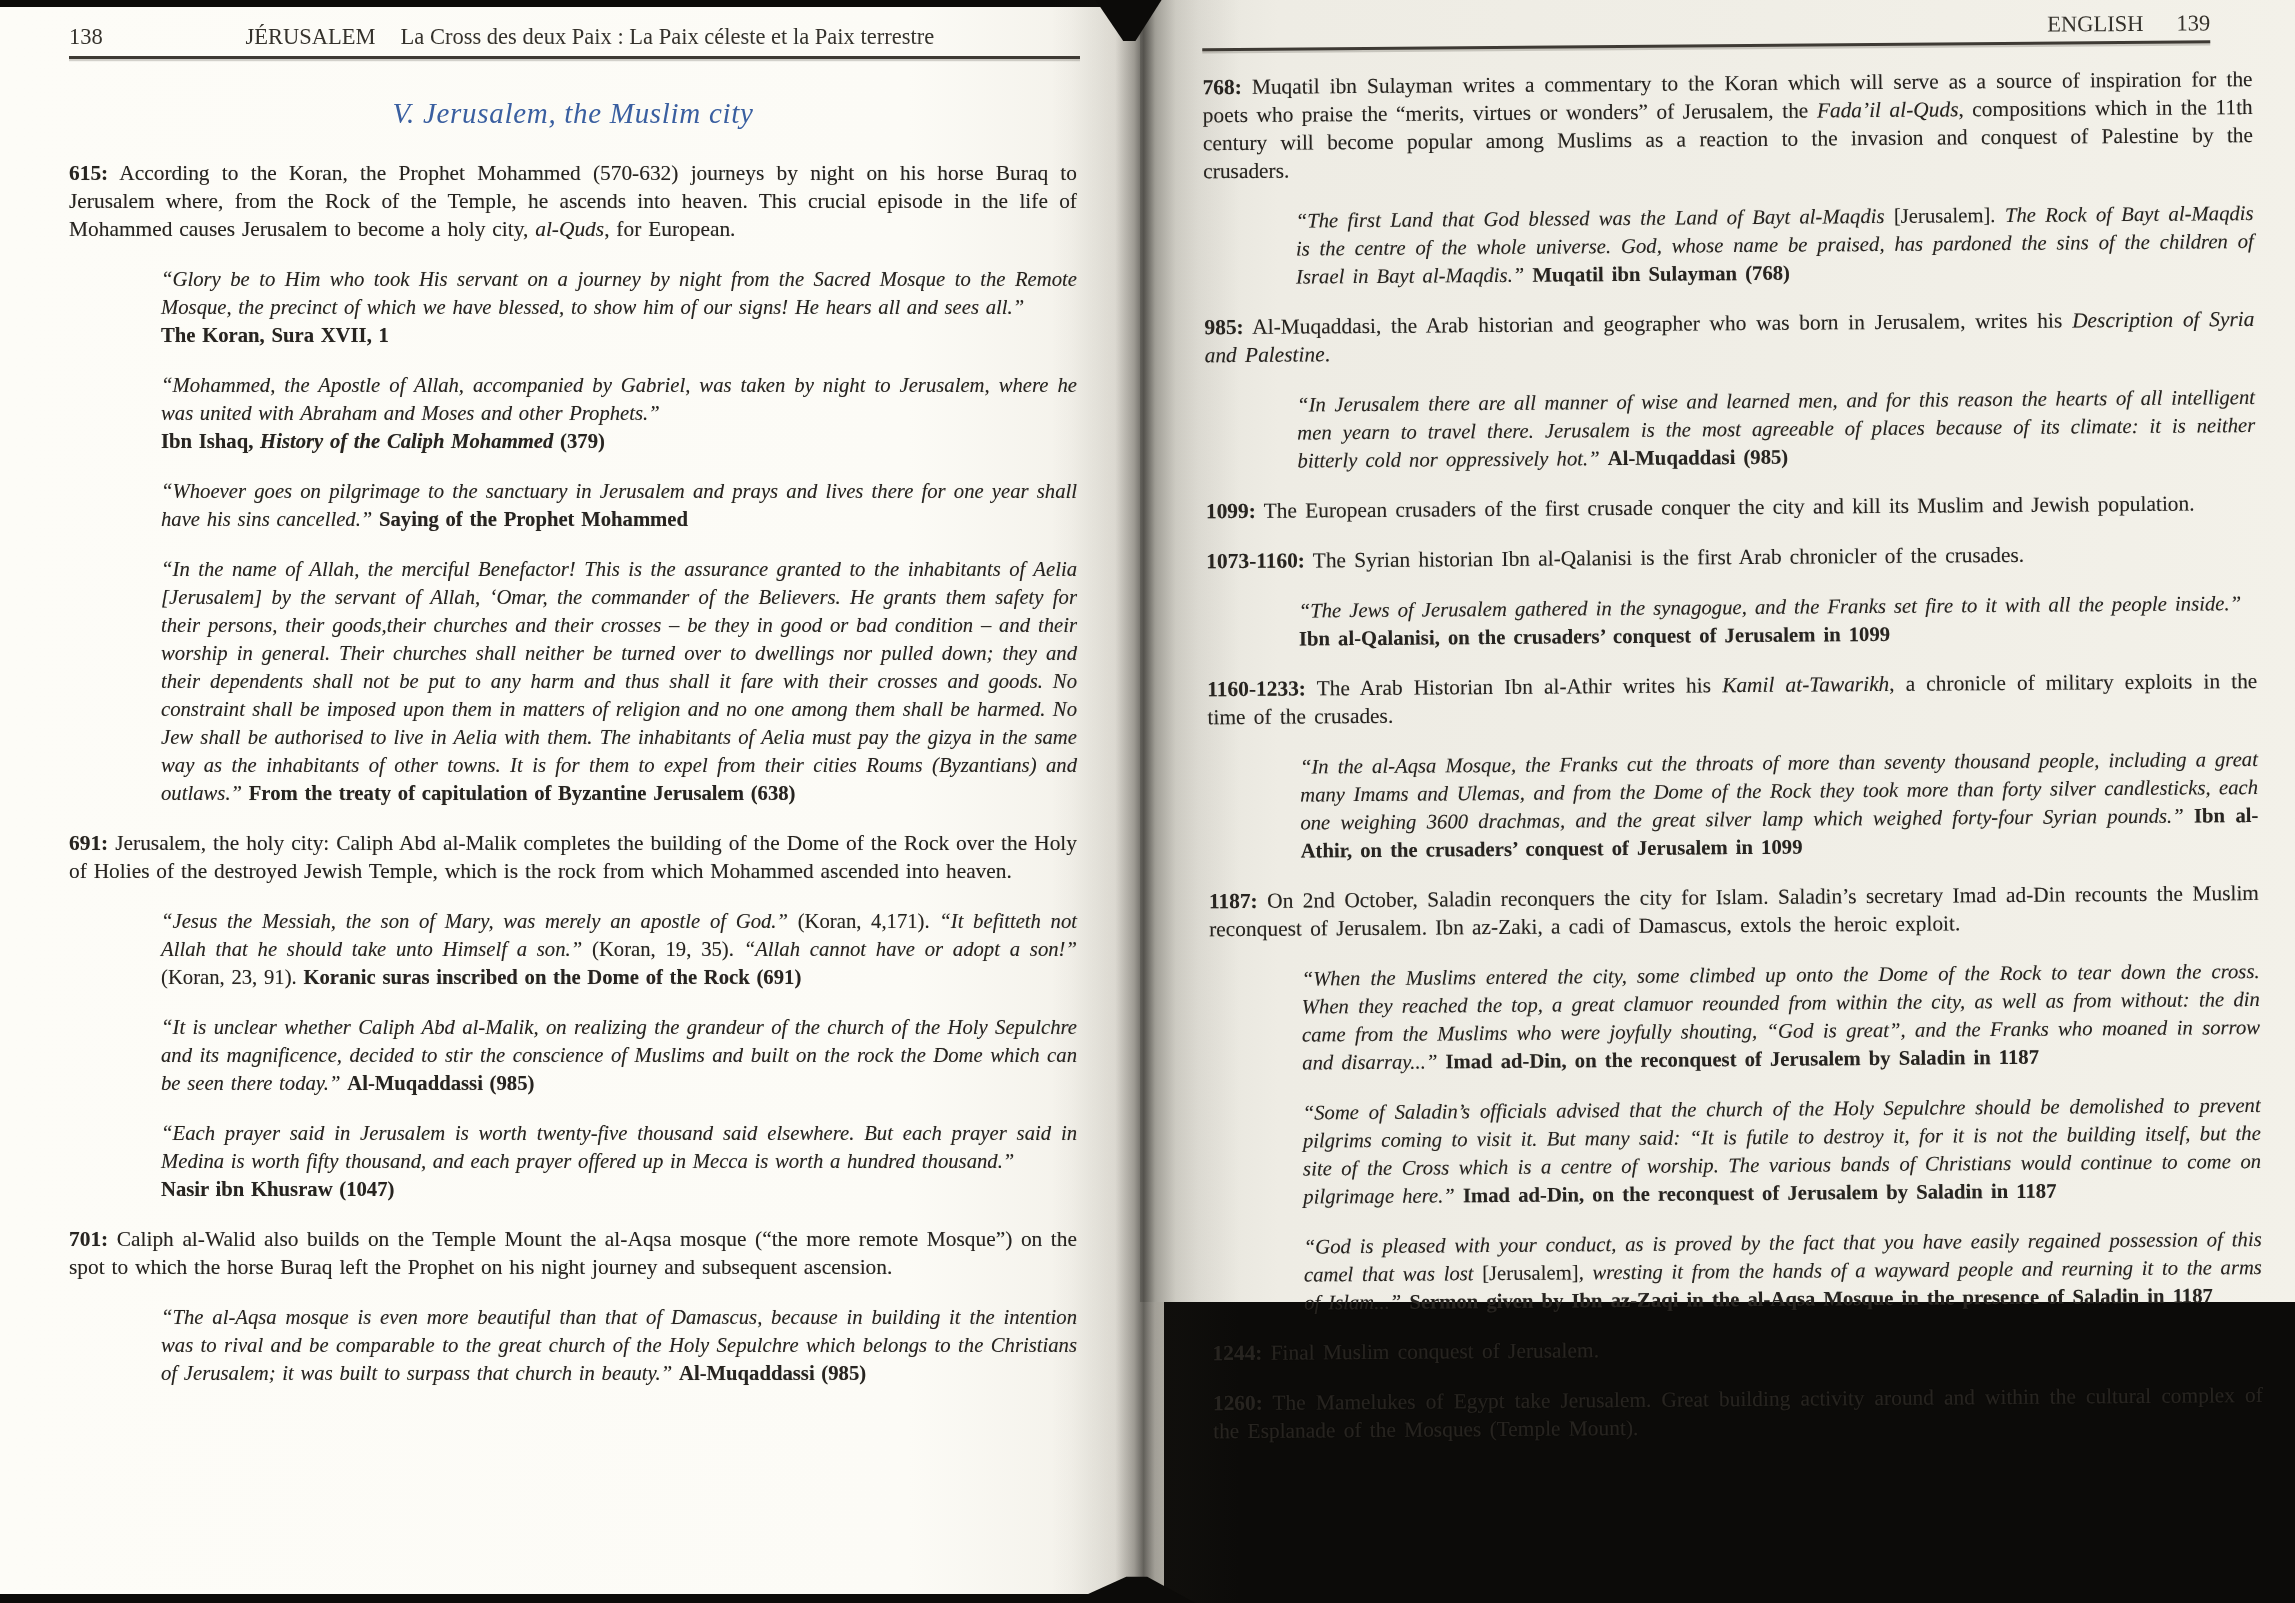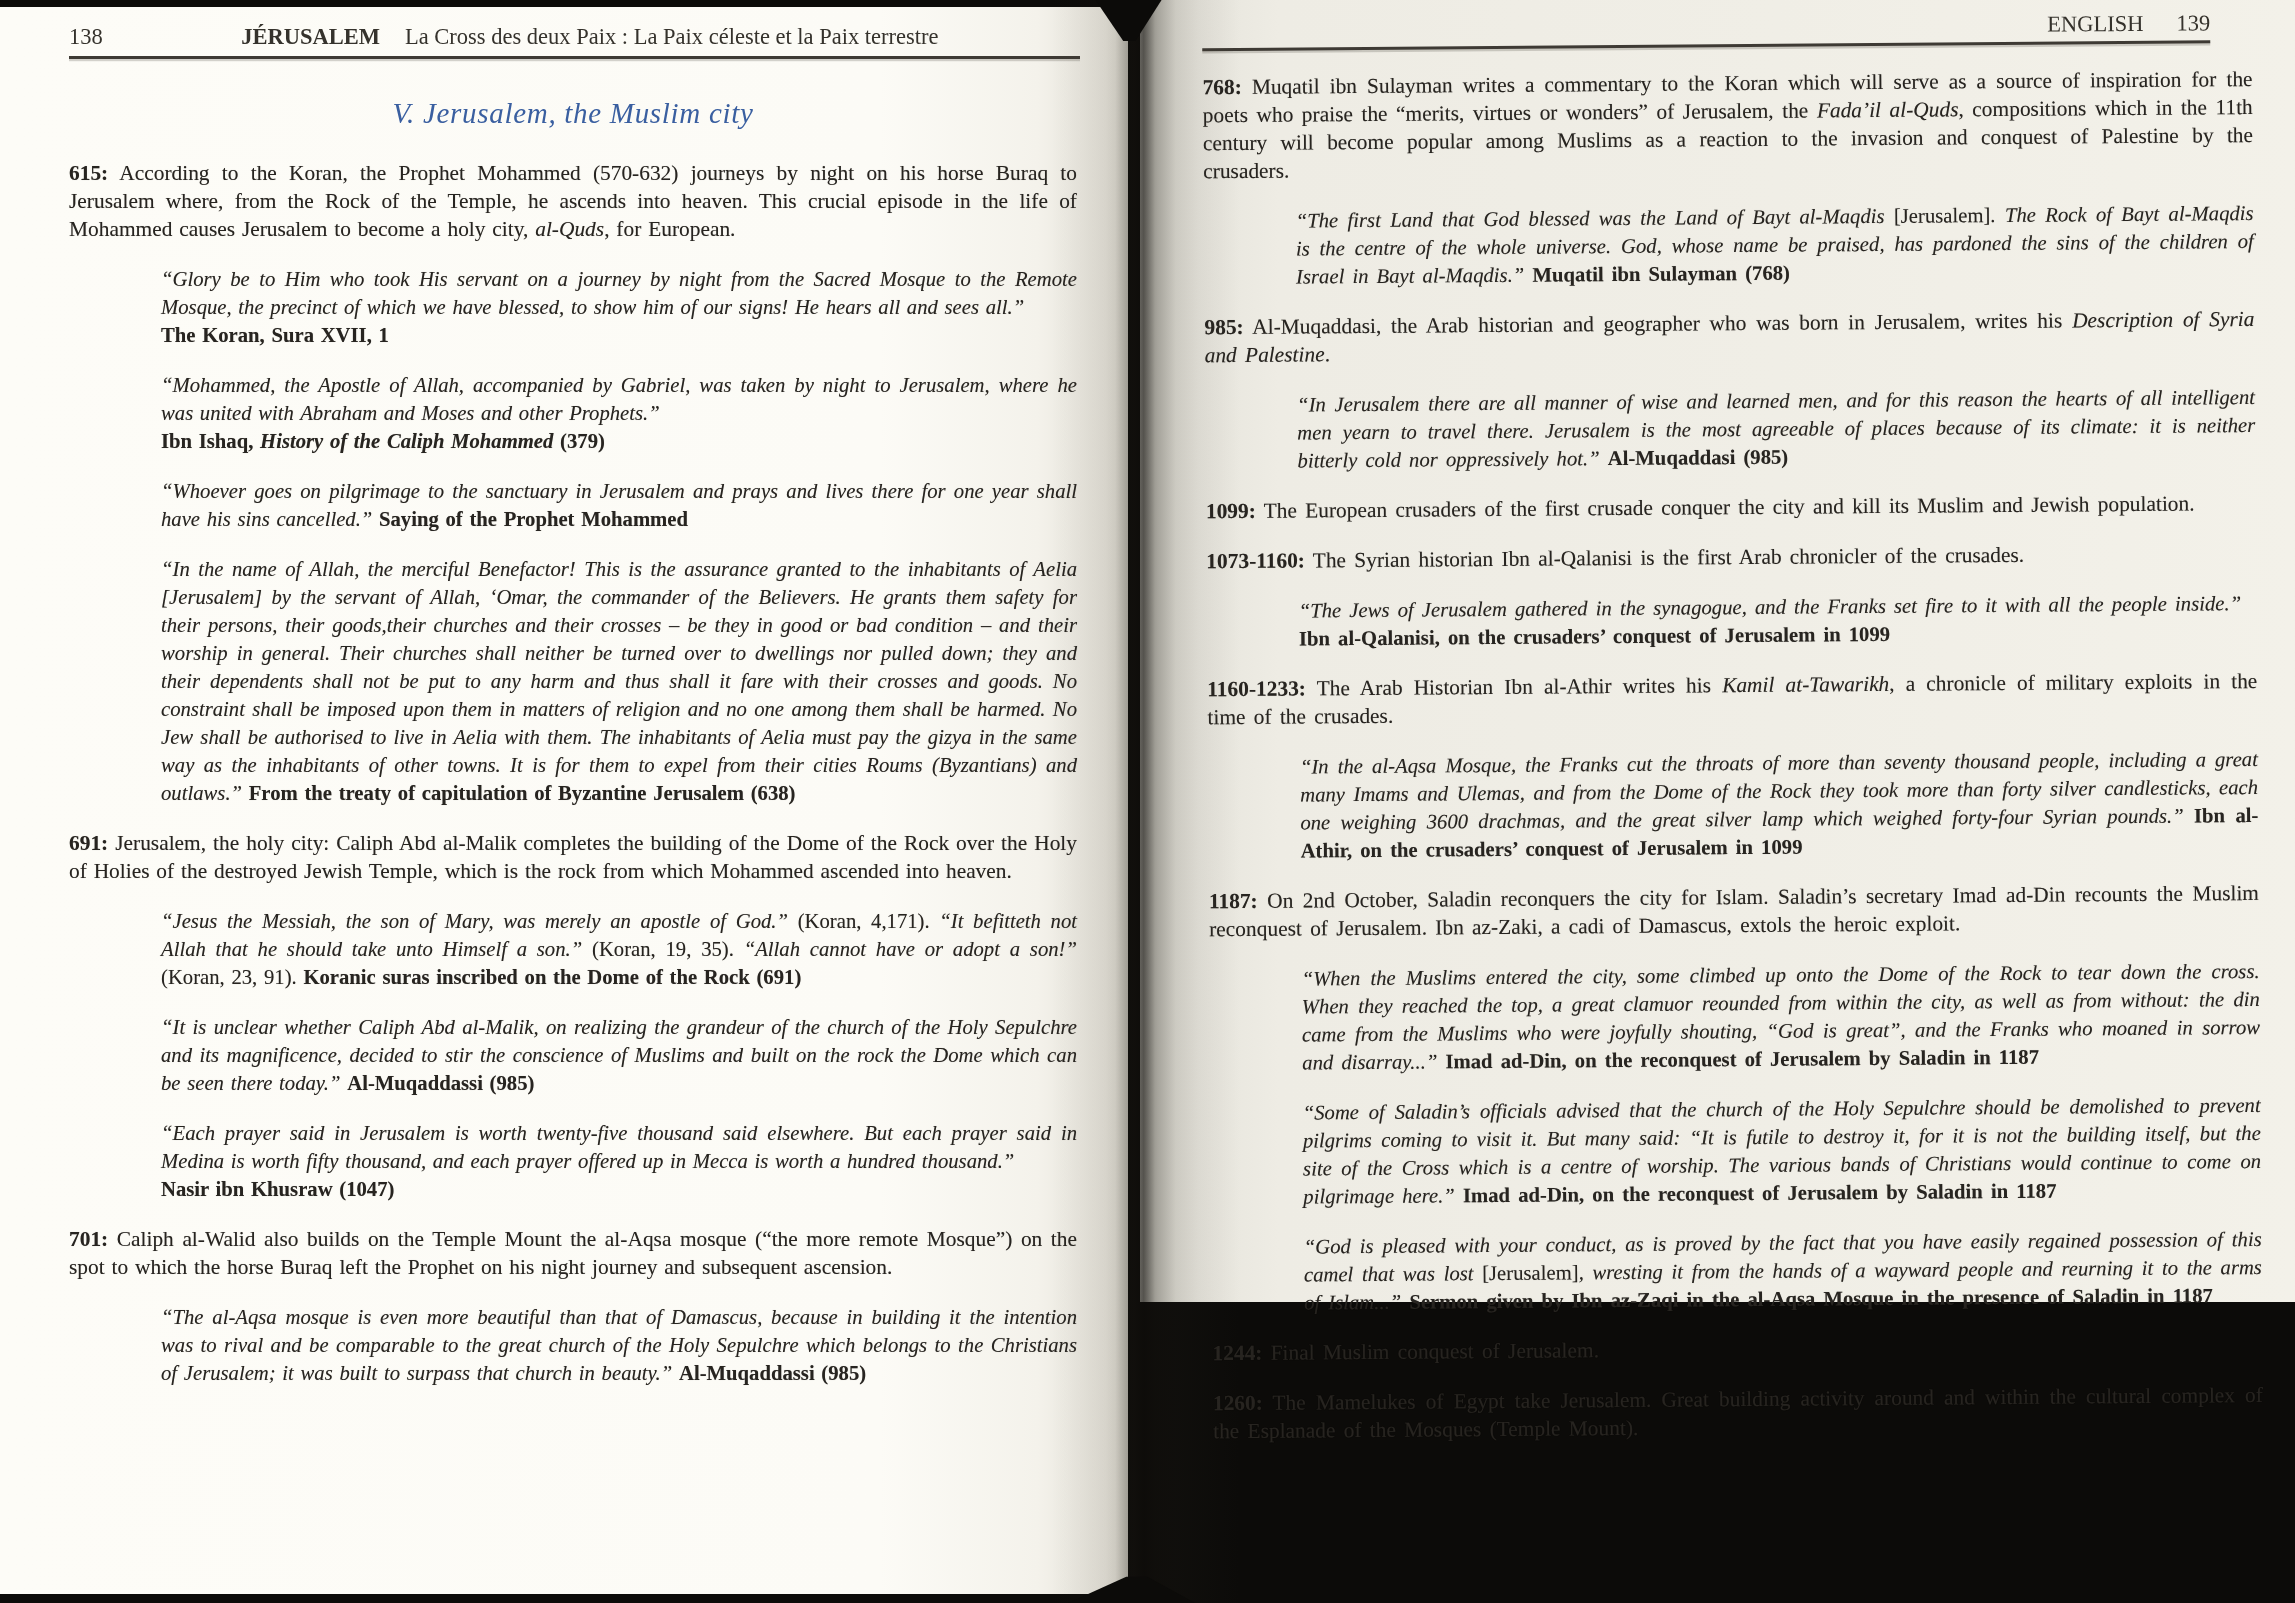--- a/index.html
+++ b/index.html
@@ -11,20 +11,21 @@
     font-family:"Liberation Serif","DejaVu Serif",serif;
     color:var(--ink,#272420);
   }
   .stage{position:absolute;inset:0;overflow:hidden;}
 
   
   .page{position:absolute;z-index:1;}
   .page-left{
     left:0;top:6.5px;width:1128px;height:1587px;
     background:linear-gradient(90deg,#fdfcf7 0%,#fcfbf6 78%,#f4f2eb 92%,#e3e0d7 98%,#cfccc2 100%);
+    padding-left:36px;
   }
   .page-right{
     left:1140px;top:0;width:1156px;height:1302px;
     background:linear-gradient(90deg,#b7b5ad 0%,#d6d4cb 1.5%,#e7e5dd 5%,#eeece4 12%,#f0eee6 55%,#f3f1e9 100%);
   }
 
   
   .gutter-shade{
     position:absolute;left:1051px;top:0;width:189px;height:100%;z-index:5;pointer-events:none;
     background:linear-gradient(90deg,
@@ -39,21 +40,21 @@
     position:absolute;left:1066px;top:1566px;width:131px;height:38px;background:#0c0b09;z-index:6;
     clip-path:polygon(0 100%,100% 100%,62% 28%,46% 28%);
   }
 
   
   .content{position:absolute;}
   .content-left{left:69px;top:17.4px;width:1008px;}
   .content-right{left:62px;top:10px;width:1050px;transform:rotate(-0.45deg);transform-origin:100% 0;}
   .running-head{display:flex;align-items:flex-end;font-size:22.5px;line-height:26px;color:#35322c;}
   .running-head .rh-center{flex:1;text-align:center;}
-  .running-head .rh-main{margin-right:25px;font-weight:bold;}
+  .running-head .rh-main{margin-right:25px;}
   .rh-right{display:flex;justify-content:flex-end;gap:33px;width:1008px;font-size:22.5px;line-height:26px;color:#35322c;}
   .rule{height:2.2px;background:#3e3a34;margin-top:6.5px;box-shadow:0 2.2px 0 rgba(62,58,52,.22);}
   .rule-left{width:1011px;}
   .rule-right{width:1008px;margin-top:4.4px;}
 
   .section-title{
     margin:30px 0 0;text-align:center;
     font-style:italic;font-weight:400;
     font-size:29px;line-height:48px;
     color:var(--section_title,#3a5fa0);

